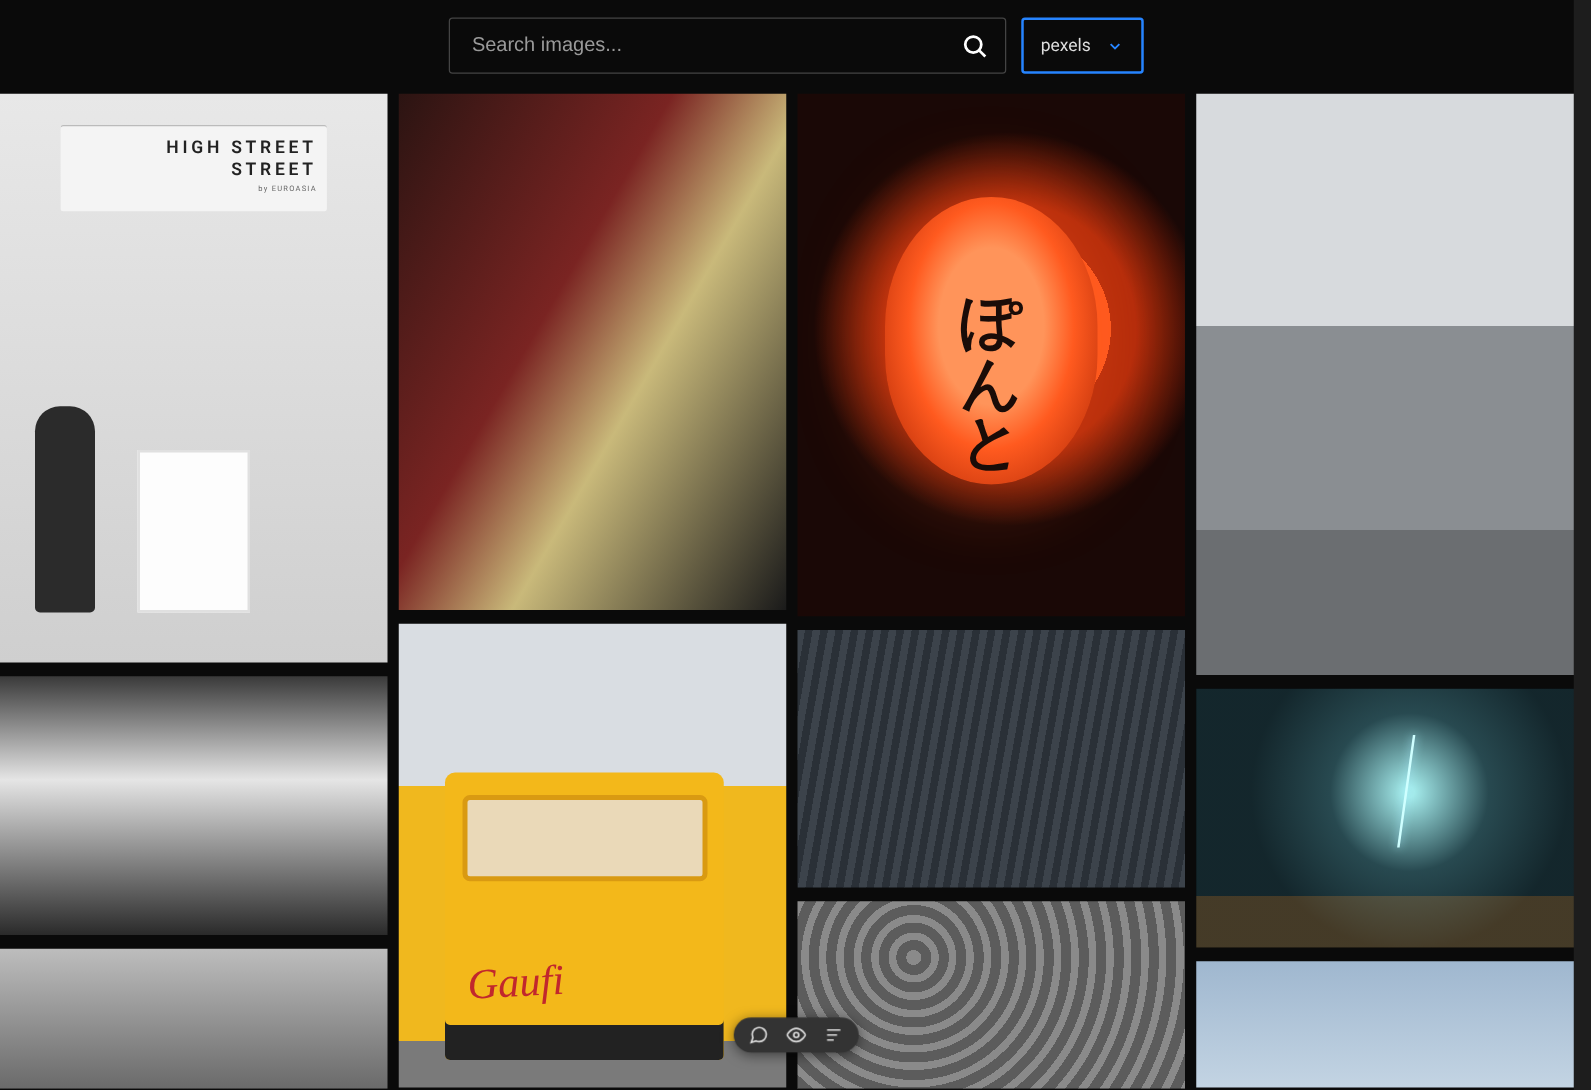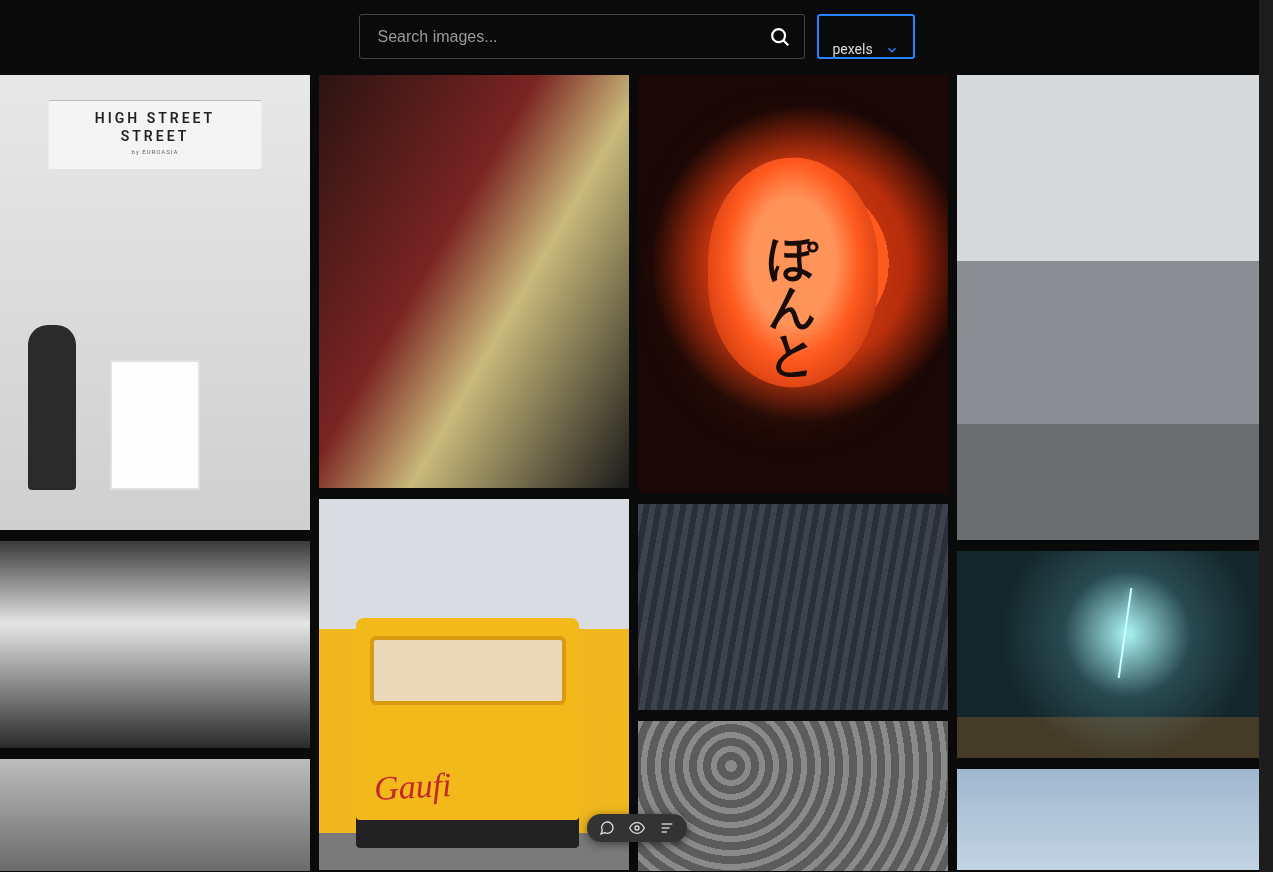--- a/index.html
+++ b/index.html
@@ -42,21 +42,21 @@
       color: #fff;
       pointer-events: none;
     }
     .source-select {
       position: relative;
       width: 98px;
       height: 45px;
       border: 2px solid #2684ff;
       border-radius: 3px;
       display: flex;
-      align-items: flex-end;
+      align-items: center;
       padding: 0 14px;
       cursor: pointer;
       background: transparent;
     }
     .source-label {
       color: #ddd;
       font-size: 14px;
       flex: 1;
     }
     .chevron {
@@ -94,21 +94,21 @@
     .t-lantern { height: 418px; background: radial-gradient(circle at 55% 45%, #ff5a1f 0 28%, #b02a0a 28% 35%, #1a0806 55%); }
     .t-wood { height: 206px; background: repeating-linear-gradient(100deg,#3c434b 0 6px,#2a3037 6px 12px); }
     .t-cobble { height: 150px; background: repeating-radial-gradient(circle at 30% 30%, #8a8a8a 0 6px, #5c5c5c 6px 14px); margin-bottom:0;}
     .t-street { height: 465px; background: linear-gradient(#d7dadd 40%,#8a8e92 40% 75%,#6b6e71 75%); }
     .t-lightning { height: 207px; background: radial-gradient(circle at 55% 40%, #9fe8e8 0 2%, #1f3a3f 30%, #0a1417 60%), linear-gradient(#0a1417 80%, #3d2a12 80%); background-blend-mode: screen; }
     .t-sky { height: 101px; background: linear-gradient(#9fb7cf,#c3d4e3); margin-bottom:0;}
 
     .sign {
       position:absolute; top:25px; left:50%; transform:translateX(-50%);
       background:#f4f4f4; color:#222; width:213px; padding:10px 8px 14px;
-      text-align:center; border-radius:2px; box-shadow:0 1px 0 #bbb inset;
+      text-align:right; border-radius:2px; box-shadow:0 1px 0 #bbb inset;
     }
     .sign-top { font-size:14px; letter-spacing:3px; font-weight:600;}
     .sign-bot { font-size:14px; letter-spacing:3px; font-weight:600; margin-top:2px;}
     .sign-sub { font-size:6px; letter-spacing:1px; color:#666; margin-top:4px;}
     .coffee-door {
       position:absolute; bottom:40px; left:50%; transform:translateX(-50%);
       width:90px; height:130px; background:#fdfdfd; border:2px solid #e0e0e0;
     }
     .coffee-fig {
       position:absolute; bottom:40px; left:28px; width:48px; height:165px;

